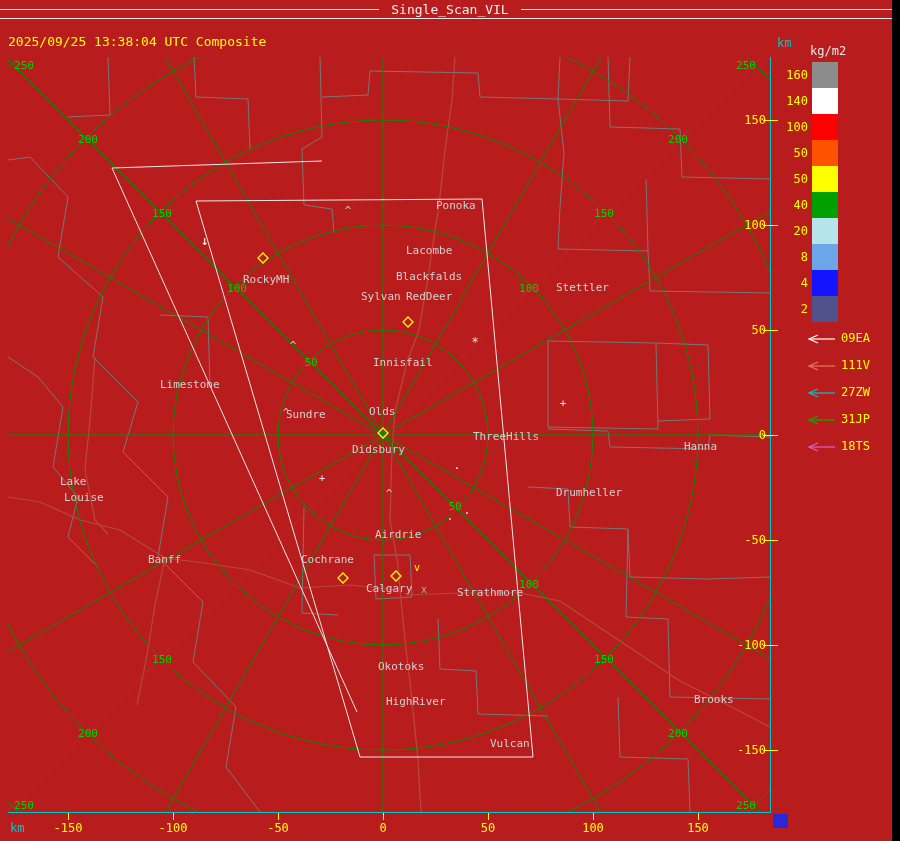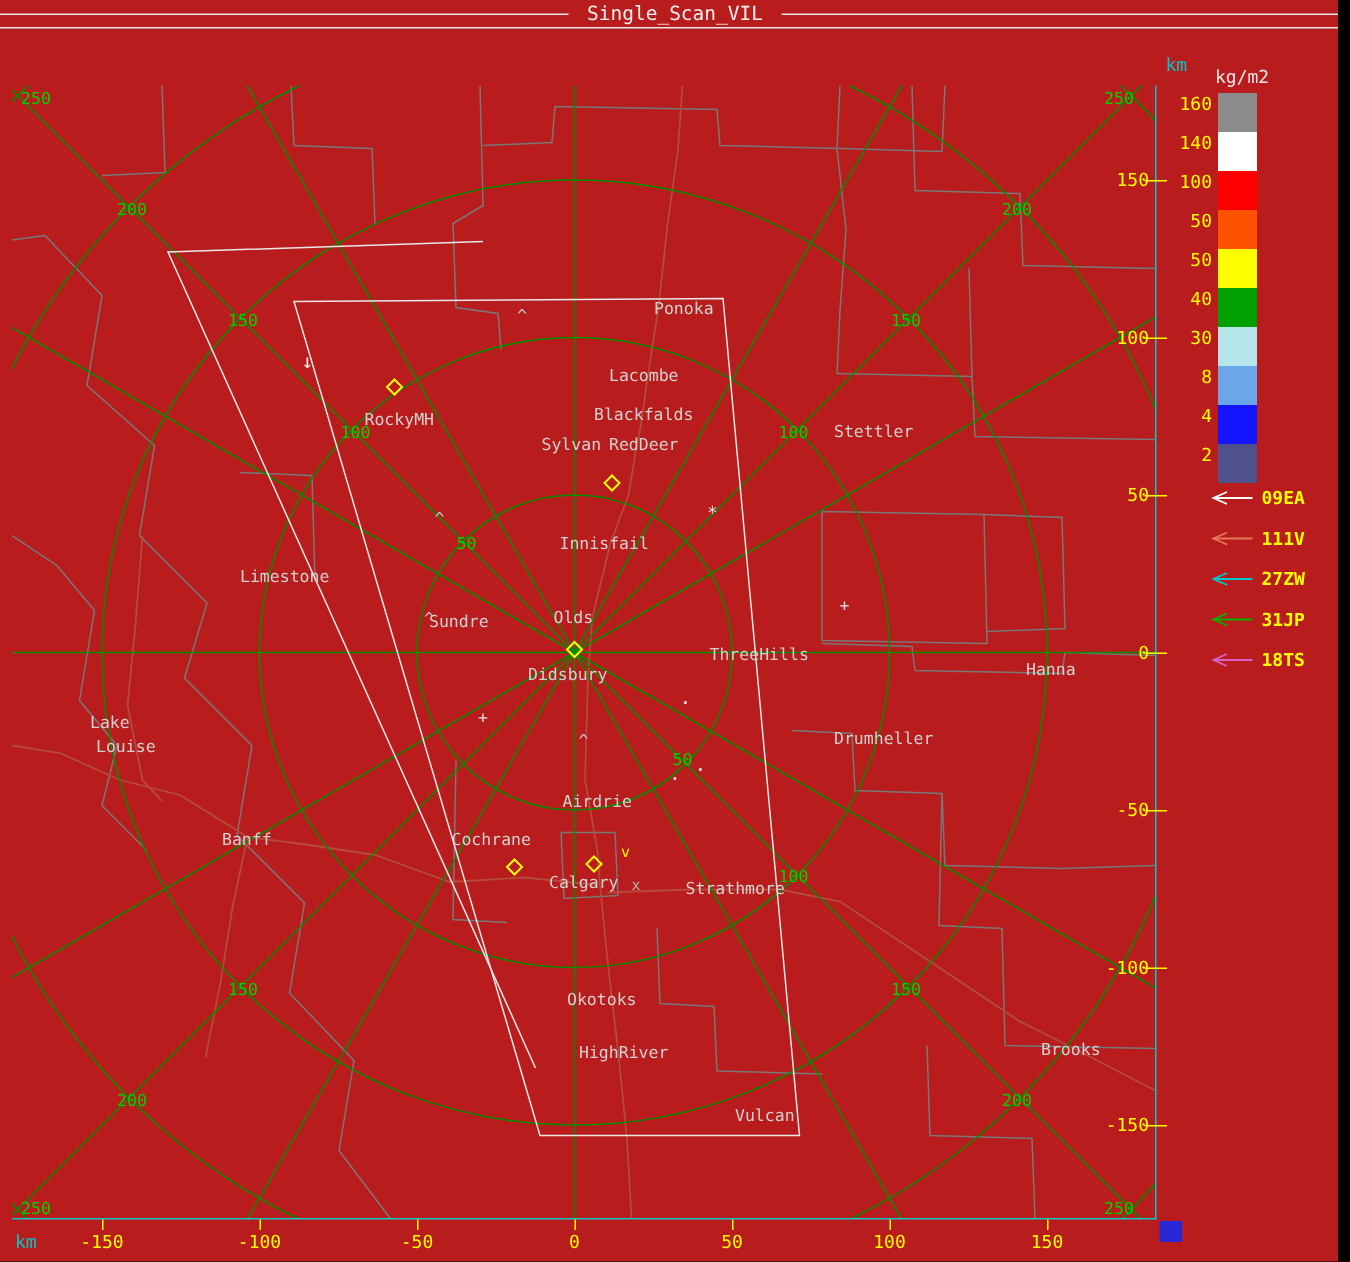--- a/index.html
+++ b/index.html
@@ -16,39 +16,40 @@
   .vaxis-line{position:absolute;left:770px;top:57px;width:1px;height:756px;background:#00c8c8;}
   .haxis-line{position:absolute;left:8px;top:812px;width:763px;height:1px;background:#00c8c8;}
   .vtick{position:absolute;left:763px;width:15px;height:1px;background:#ffff00;}
   .vlabel{position:absolute;width:40px;text-align:right;color:#ffff00;font-size:12px;line-height:14px;}
   .btick{position:absolute;top:813px;width:1px;height:7px;background:#ffff00;}
   .blabel{position:absolute;top:821px;width:44px;text-align:center;color:#ffff00;font-size:12px;}
   .km-bottom{position:absolute;left:10px;top:821px;color:#00c8c8;font-size:12px;}
   .corner-box{position:absolute;left:773px;top:814px;width:15px;height:14px;background:#2828d7;}
   .colorbar{position:absolute;left:780px;top:44px;}
   .cb-unit{color:#e8e8e8;font-size:12px;margin-left:30px;margin-bottom:4px;}
-  .cb-row{display:flex;height:26px;align-items:flex-start;}
+  .cb-row{display:flex;height:26px;align-items:center;}
   .cb-label{width:28px;text-align:right;color:#ffff00;font-size:12px;margin-right:4px;}
   .cb-swatch{width:26px;height:26px;}
   .storm-legend{position:absolute;left:802px;top:318px;}
-  .sl-row{display:flex;align-items:center;height:27px;font-weight:bold;}
+  .sl-row{display:flex;align-items:flex-end;height:27px;}
   .sl-id{color:#ffff00;font-size:12px;margin-left:5px;}
 </style>
 </head>
 <body>
 
 <div class="screen">
 
   <div class="titlebar">
     <div class="tline"></div>
     <div class="title">Single_Scan_VIL</div>
     <div class="tline"></div>
   </div>
   <div class="title-sep"></div>
 
+  <div class="timestamp">2025/09/25 13:38:04 UTC Composite</div>
   <div class="km-top">km</div>
 
   <svg id="radar-svg" width="762" height="755" viewBox="0 0 762 755">
       <g>
         <polyline points="312,0 314,80 294,92 296,148 324,152 326,176" fill="none" stroke="#787878" stroke-width="1"></polyline>
         <polyline points="314,40 360,38 362,14 470,16 472,40 552,42" fill="none" stroke="#787878" stroke-width="1"></polyline>
         <polyline points="552,0 550,42 556,96 552,150 550,192" fill="none" stroke="#787878" stroke-width="1"></polyline>
         <polyline points="552,42 620,44 622,0" fill="none" stroke="#787878" stroke-width="1"></polyline>
         <polyline points="600,0 602,70 672,72 674,120 762,122" fill="none" stroke="#787878" stroke-width="1"></polyline>
         <polyline points="550,192 640,194 642,234 762,236" fill="none" stroke="#787878" stroke-width="1"></polyline>
@@ -202,21 +203,21 @@
         </div>
         <div class="cb-row">
           <span class="cb-label">50</span>
           <span class="cb-swatch" style="background: rgb(255, 255, 0);"></span>
         </div>
         <div class="cb-row">
           <span class="cb-label">40</span>
           <span class="cb-swatch" style="background: rgb(0, 160, 0);"></span>
         </div>
         <div class="cb-row">
-          <span class="cb-label">30</span>
+          <span class="cb-label">20</span>
           <span class="cb-swatch" style="background: rgb(181, 229, 234);"></span>
         </div>
         <div class="cb-row">
           <span class="cb-label">8</span>
           <span class="cb-swatch" style="background: rgb(106, 166, 232);"></span>
         </div>
         <div class="cb-row">
           <span class="cb-label">4</span>
           <span class="cb-swatch" style="background: rgb(20, 20, 255);"></span>
         </div>

